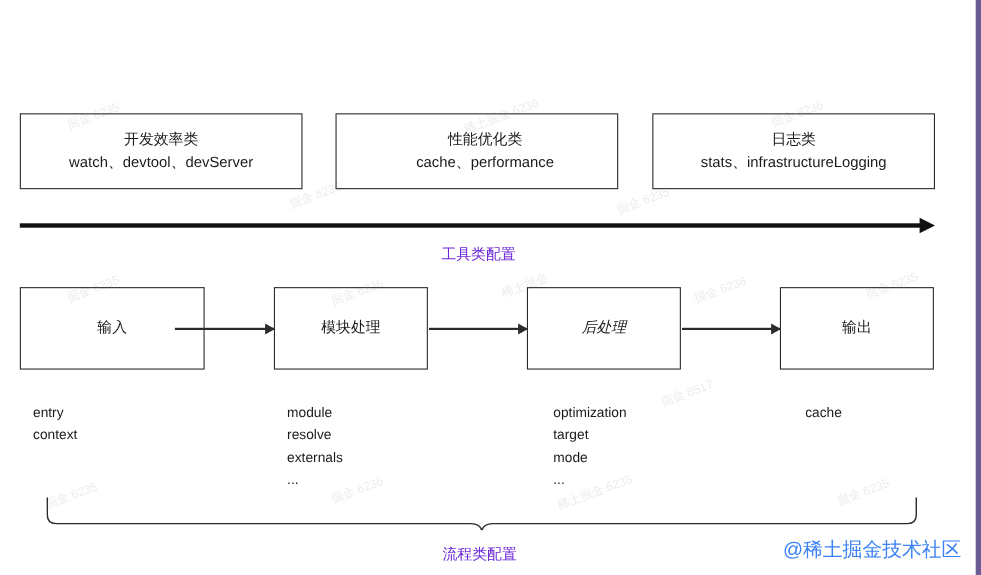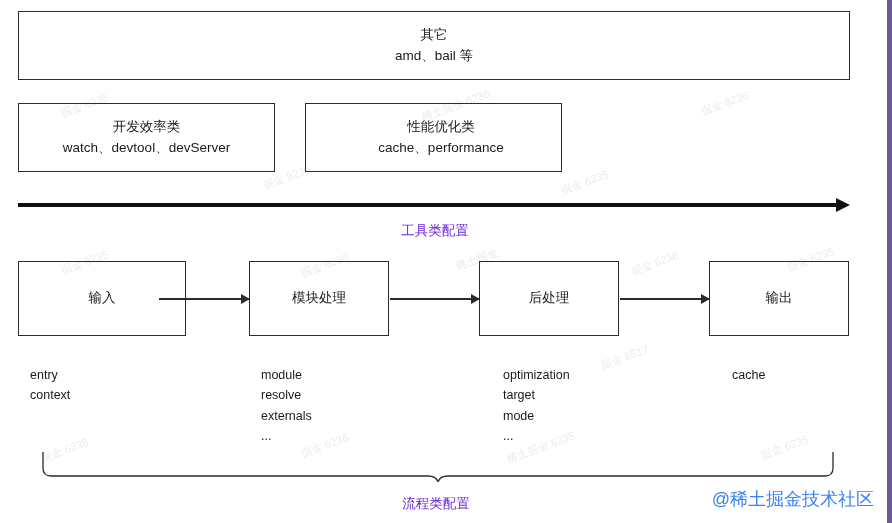--- a/index.html
+++ b/index.html
@@ -102,21 +102,21 @@
   #flow-input {
     left: 18px; top: 261px;
     width: 168px; height: 75px;
   }
   #flow-module {
     left: 249px; top: 261px;
     width: 140px; height: 75px;
   }
   #flow-post {
     left: 479px; top: 261px;
-    width: 140px; height: 75px;
+    width: 140px; height: 75px; font-style: italic;
   }
   #flow-output {
     left: 709px; top: 261px;
     width: 140px; height: 75px;
   }
   .connector {
     position: absolute;
     top: 295px;
     height: 8px;
   }
@@ -195,32 +195,32 @@
       <div class="wm" style="left: 455px; top: 252px;">稀土掘金</div>
       <div class="wm" style="left: 630px; top: 256px;">掘金 6236</div>
       <div class="wm" style="left: 786px; top: 252px;">掘金 6235</div>
       <div class="wm" style="left: 600px; top: 350px;">掘金 8517</div>
       <div class="wm" style="left: 40px; top: 443px;">掘金 6235</div>
       <div class="wm" style="left: 300px; top: 438px;">掘金 6236</div>
       <div class="wm" style="left: 505px; top: 440px;">稀土掘金 6235</div>
       <div class="wm" style="left: 760px; top: 440px;">掘金 6235</div>
     </div>
 
-  <div class="box" id="box-other">
-    <div class="l1">其它</div>
-    <div class="l2">amd、bail 等</div>
-  </div>
 
   <div class="box" id="box-dev">
     <div class="l1">开发效率类</div>
     <div class="l2">watch、devtool、devServer</div>
   </div>
   <div class="box" id="box-perf">
     <div class="l1">性能优化类</div>
     <div class="l2">cache、performance</div>
+  </div>
+  <div class="box" id="box-log">
+    <div class="l1">日志类</div>
+    <div class="l2">stats、infrastructureLogging</div>
   </div>
 
   <div class="big-arrow">
     <div class="shaft"></div>
     <div class="head"></div>
   </div>
   <div class="caption" id="cap-tool">工具类配置</div>
 
   <div class="box" id="flow-input">
     <div class="l1">输入</div>

